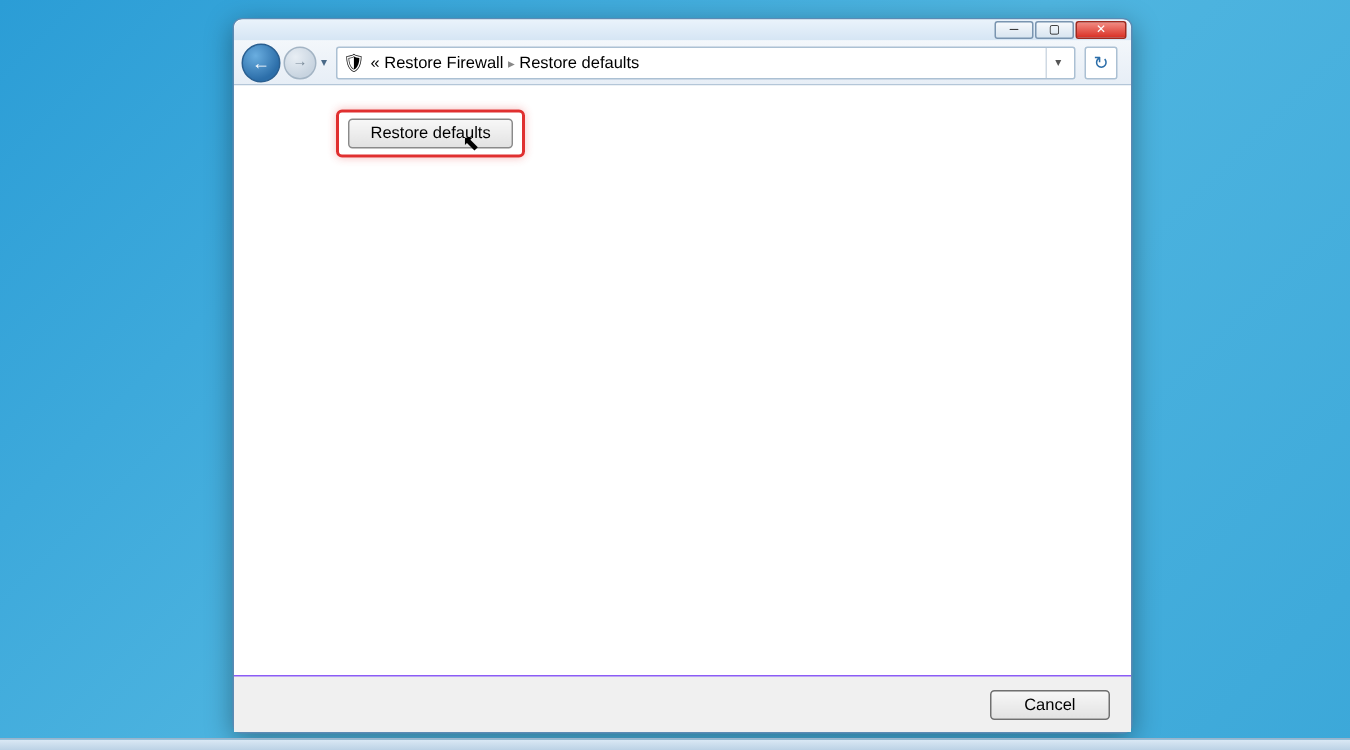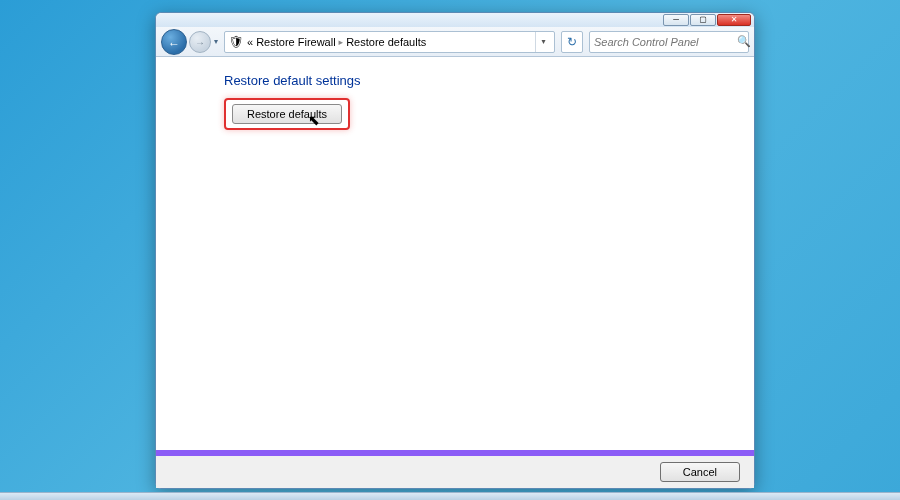--- a/index.html
+++ b/index.html
@@ -173,21 +173,21 @@
     .cursor-arrow {
       position: absolute;
       left: 82px;
       top: 12px;
       font-size: 14px;
       color: #000;
       pointer-events: none;
     }
     .footer {
       height: 38px;
-      border-top: 6px solid #8b5cf6;
+      border-top: 1px solid #8b5cf6;
       background: #f0f0f0;
       display: flex;
       justify-content: flex-end;
       align-items: center;
       padding: 16px 14px;
     }
     .cancel-btn {
       padding: 3px 22px;
       font-size: 11px;
       border: 1px solid #707070;
@@ -236,28 +236,23 @@
       <span class="bc-text">Restore Firewall</span>
       <span class="bc-sep">▸</span>
       <span class="bc-text">Restore defaults</span>
       <div class="bc-dropdown">▾</div>
     </div>
 
     <div class="refresh">
       <span>↻</span>
     </div>
 
-    <div class="search">
-      <input type="text" placeholder="Search Control Panel" style="">
-      <span class="search-icn">🔍</span>
-    </div>
   </div>
 
   <div class="content">
-    <div class="heading">Restore default settings</div>
     <div class="highlight-box">
       <button class="restore-btn">Restore defaults</button>
       <span class="cursor-arrow">⬉</span>
     </div>
   </div>
 
   <div class="footer">
     <button class="cancel-btn">Cancel</button>
   </div>
 

